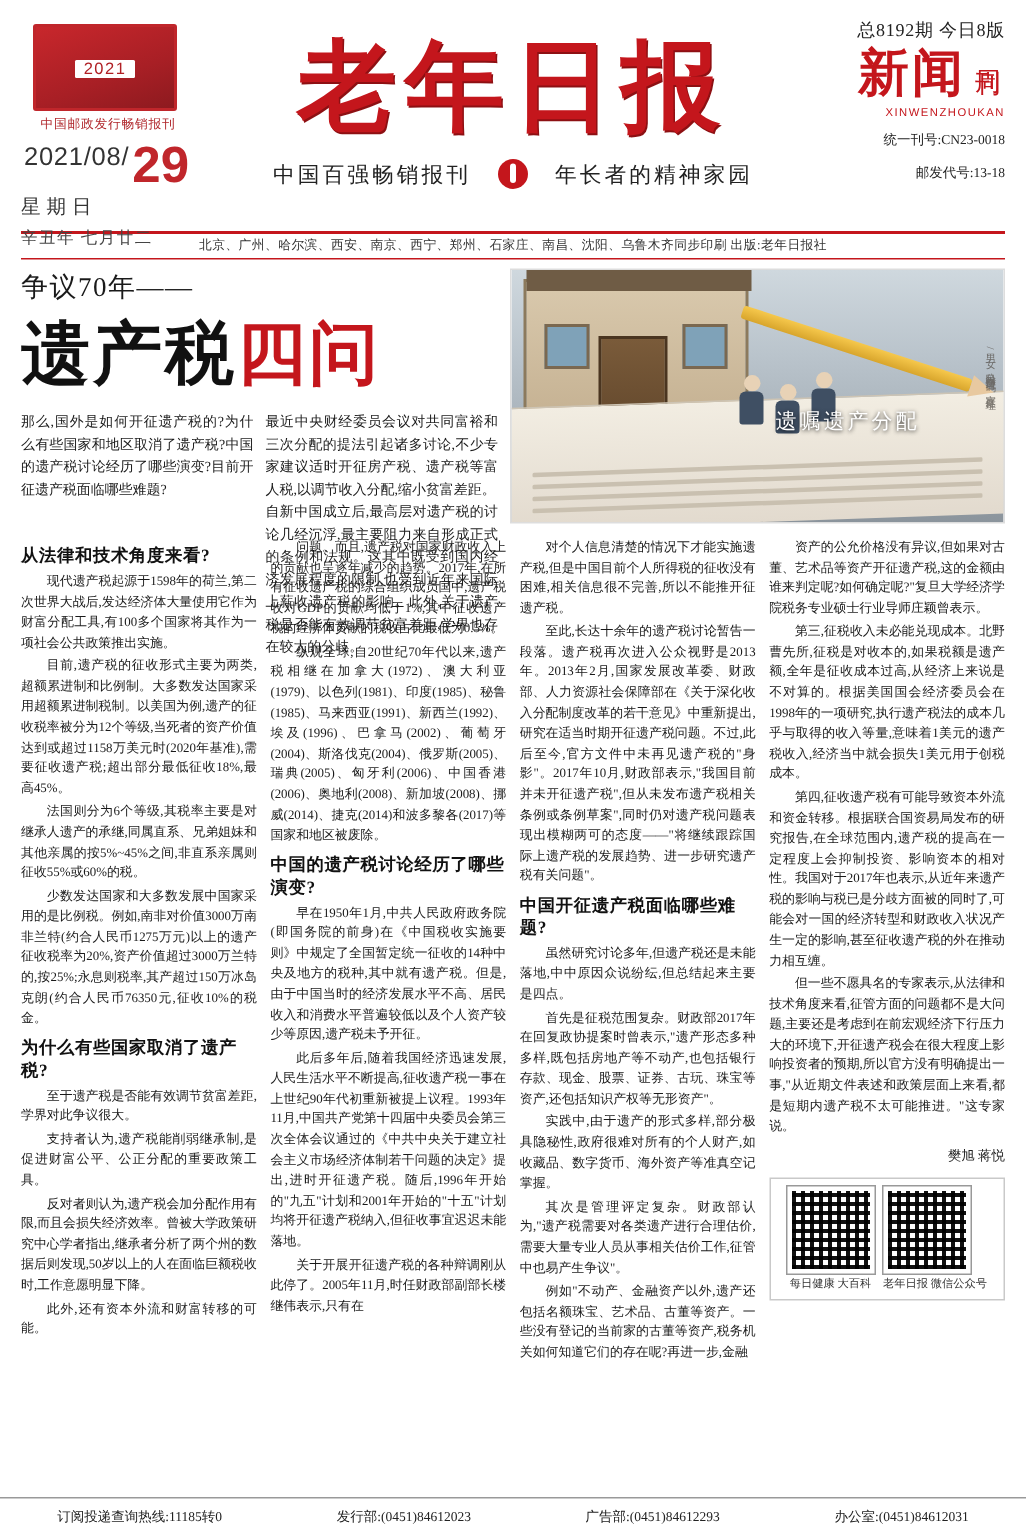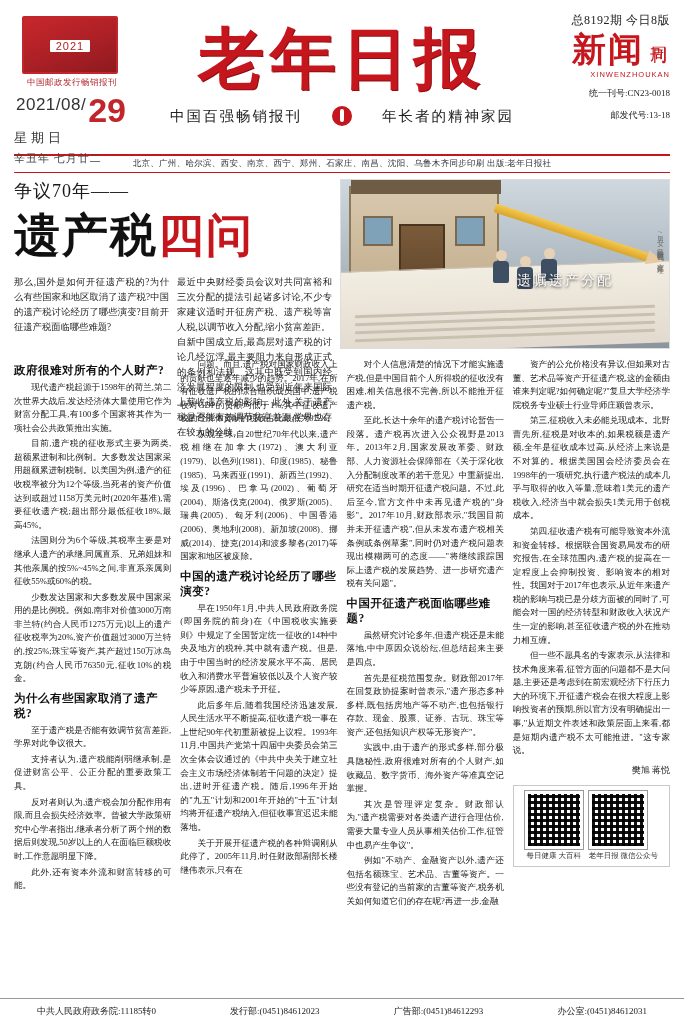--- a/index.html
+++ b/index.html
@@ -32,21 +32,21 @@
   .date-num { font-size:34px; color:#c0262b; font-weight:bold; line-height:0.9; margin-left:2px; font-family:"Liberation Sans",sans-serif;}
   .date-week { font-size:13px; color:#333; margin-top:3px; letter-spacing:4px;}
   .date-lunar { font-size:11px; color:#444; margin-top:4px; letter-spacing:1px;}
 
   .mh-center { flex:1; text-align:center; padding-top:16px; }
   .logo-title {
     font-size:66px; color:#c4161c; font-weight:bold; letter-spacing:6px;
     font-family:"Liberation Serif", serif; line-height:1;
     text-shadow: 1px 1px 0 #8d1013;
   }
-  .logo-sub { margin-top:14px; font-size:14.5px; color:#222; letter-spacing:2px; display:flex; justify-content:center; align-items:center; gap:30px;}
+  .logo-sub { margin-top:14px; font-size:14.5px; color:#222; letter-spacing:2px; display:flex; justify-content:center; align-items:center; gap:18px;}
   .seal-dot { width:20px;height:20px;border-radius:50%;background:#c4161c;display:inline-block; position:relative;}
   .seal-dot:after{content:"";position:absolute;left:8px;top:3px;width:4px;height:13px;background:#fff;border-radius:2px;}
 
   .mh-right { width:150px; text-align:right; padding-top:2px; }
   .issue-line { font-size:12px; color:#222; letter-spacing:0.5px; }
   .xinwen { margin-top:4px; display:flex; justify-content:flex-end; align-items:flex-start; }
   .xw-big { font-size:34px; color:#c4161c; font-weight:bold; letter-spacing:2px; line-height:1;}
   .xw-side { font-size:17px; color:#c4161c; writing-mode:vertical-rl; margin-left:3px; letter-spacing:1px;}
   .xw-pinyin { font-size:7.5px; color:#c4161c; letter-spacing:1px; margin-top:3px; font-family:"Liberation Sans",sans-serif;}
   .reg-line { font-size:9px; color:#222; margin-top:8px; line-height:1.5; }
@@ -201,25 +201,25 @@
           </div>
       </div>
       <div class="ph-caption">遗嘱遗产分配</div>
       <div class="ph-side-text">男/女、公民身份证号码、家庭住址</div>
     </div>
   </div>
 
   <div class="body-wrap">
 
     <div class="bcol">
-      <div class="sec-title">政府很难对所有的个人财产?</div>
+      <div class="sec-title">从法律和技术角度来看?</div>
       <p>现代遗产税起源于1598年的荷兰,第二次世界大战后,发达经济体大量使用它作为财富分配工具,有100多个国家将其作为一项社会公共政策推出实施。</p>
       <p>目前,遗产税的征收形式主要为两类,超额累进制和比例制。大多数发达国家采用超额累进制税制。以美国为例,遗产的征收税率被分为12个等级,当死者的资产价值达到或超过1158万美元时(2020年基准),需要征收遗产税;超出部分最低征收18%,最高45%。</p>
       <p>法国则分为6个等级,其税率主要是对继承人遗产的承继,同属直系、兄弟姐妹和其他亲属的按5%~45%之间,非直系亲属则征收55%或60%的税。</p>
-      <p>少数发达国家和大多数发展中国家采用的是比例税。例如,南非对价值3000万南非兰特(约合人民币1275万元)以上的遗产征收税率为20%,资产价值超过3000万兰特的,按25%;珠宝等资产,其产超过150万冰岛克朗(约合人民币76350元,征收10%的税金。</p>
+      <p>少数发达国家和大多数发展中国家采用的是比例税。例如,南非对价值3000万南非兰特(约合人民币1275万元)以上的遗产征收税率为20%,资产价值超过3000万兰特的,按25%;永息则税率,其产超过150万冰岛克朗(约合人民币76350元,征收10%的税金。</p>
       <div class="sec-title">为什么有些国家取消了遗产税?</div>
       <p>至于遗产税是否能有效调节贫富差距,学界对此争议很大。</p>
       <p>支持者认为,遗产税能削弱继承制,是促进财富公平、公正分配的重要政策工具。</p>
       <p>反对者则认为,遗产税会加分配作用有限,而且会损失经济效率。曾被大学政策研究中心学者指出,继承者分析了两个州的数据后则发现,50岁以上的人在面临巨额税收时,工作意愿明显下降。</p>
       <p>此外,还有资本外流和财富转移的可能。</p>
     </div>
 
     <div class="bcol">
       <p>问题。而且,遗产税对国家财政收入上的贡献也呈逐年减少的趋势。2017年,在所有征收遗产税的综合组织成员国中,遗产税收对GDP的贡献均低于1%,其中征收遗产税的经济体贡献的税收占比最低为0.5%。</p>
       <p>纵观全球,自20世纪70年代以来,遗产税相继在加拿大(1972)、澳大利亚(1979)、以色列(1981)、印度(1985)、秘鲁(1985)、马来西亚(1991)、新西兰(1992)、埃及(1996)、巴拿马(2002)、葡萄牙(2004)、斯洛伐克(2004)、俄罗斯(2005)、瑞典(2005)、匈牙利(2006)、中国香港(2006)、奥地利(2008)、新加坡(2008)、挪威(2014)、捷克(2014)和波多黎各(2017)等国家和地区被废除。</p>
@@ -256,19 +256,19 @@
         <div>
           <div class="qr"></div>
           <div class="qr-cap">老年日报
 微信公众号</div>
         </div>
       </div>
     </div>
   </div>
 
   <div class="footer">
-    <span>中共人民政府政务院:11185转0</span>
+    <span>订阅投递查询热线:11185转0</span>
     <span>发行部:(0451)84612023</span>
     <span>广告部:(0451)84612293</span>
     <span>办公室:(0451)84612031</span>
   </div>
 
 </div>
 
 </body></html>

